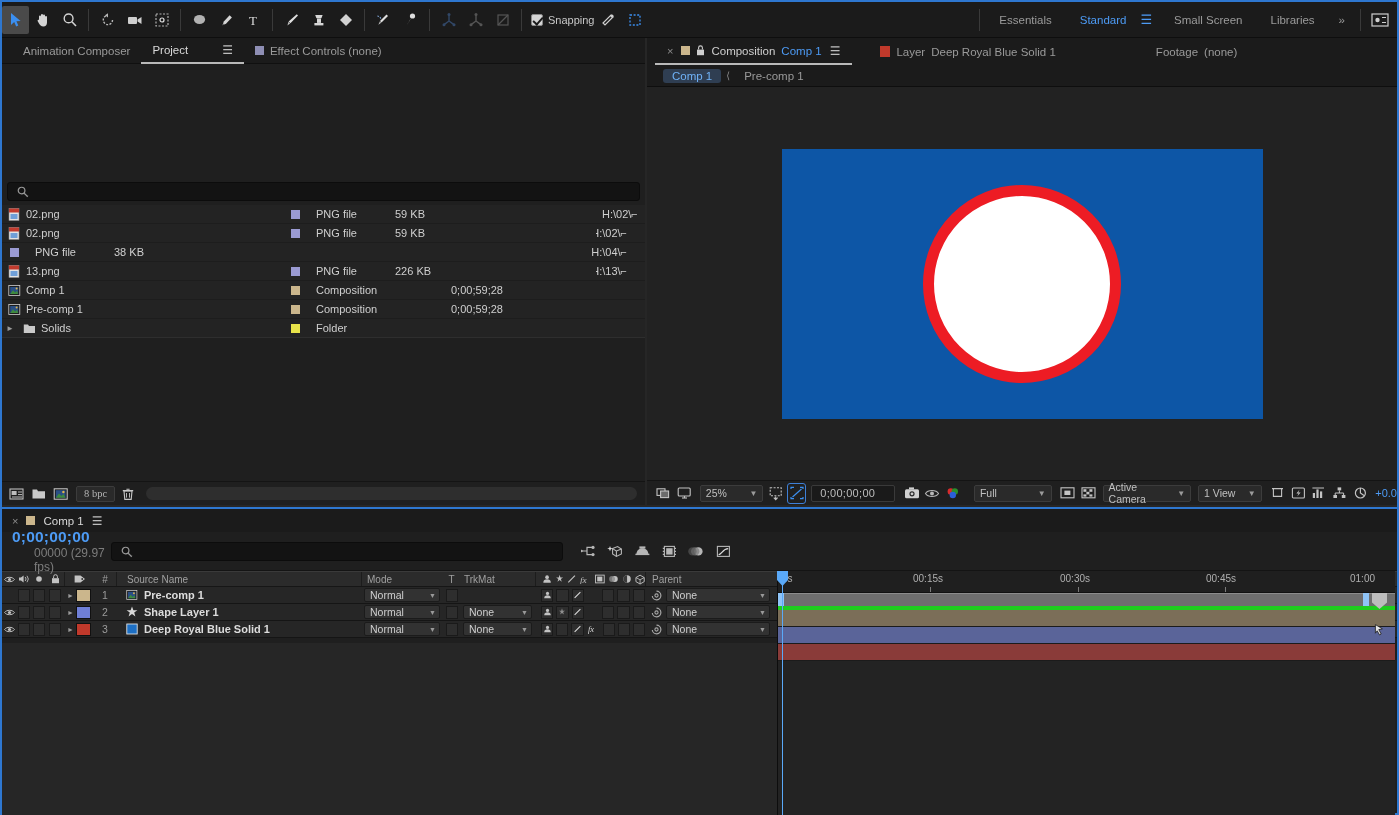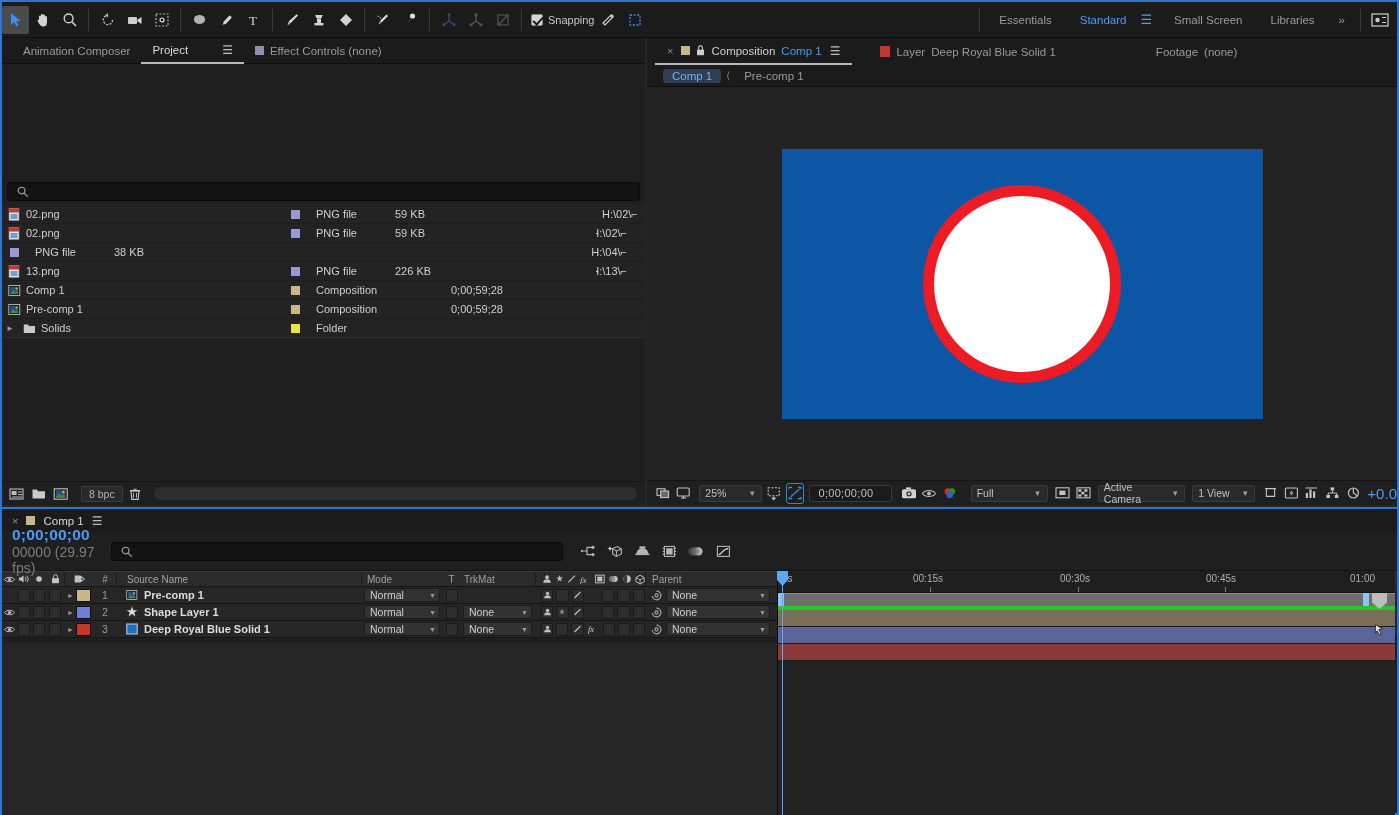--- a/index.html
+++ b/index.html
@@ -52,21 +52,21 @@
   .c-name{width:281px;gap:5px;}
   .c-lbl{width:27px;justify-content:flex-start;padding-left:8px!important;}
   .c-type{width:79px;}
   .c-size{width:56px;}
   .c-dur{width:89px;}
   .c-cmt{width:62px;}
   .c-path{width:auto;flex:1;justify-content:flex-end;padding-right:4px;gap:3px;}
   .projbot{position:absolute;left:0;bottom:0;width:643px;height:24px;background:#1f1f1f;
        display:flex;align-items:center;gap:3px;padding-left:5px;border-top:1px solid #141414;}
   .bpc{height:16px;border:1px solid #3c3c3c;border-radius:2px;background:#2a2a2a;
-       display:flex;align-items:center;padding:0 7px;font-size:10.5px;color:#b4b4b4;margin-left:8px;}
+       display:flex;align-items:center;padding:0 7px;font-size:10.5px;color:#b4b4b4;margin-left:3px;font-family:Liberation Serif, serif;}
   .projscroll{flex:1;height:13px;background:#2e2e2e;border-radius:7px;margin:0 8px 0 6px;}
 
   
   .comppanel{position:absolute;left:645px;top:36px;width:750px;height:467px;background:#1f1f1f;}
   .comptabs{height:27px;display:flex;align-items:center;background:#1b1b1b;padding-left:8px;}
   .comptab{height:27px;display:flex;align-items:center;gap:6px;padding:0 12px;color:#9a9a9a;cursor:pointer;font-size:11.5px;}
   .comptab.sel{color:#cfcfcf;border-bottom:2px solid #b9b9b9;}
   .closex{color:#8d8d8d;font-size:11px;margin-right:2px;cursor:pointer;}
   .bluetext{color:#4d9bf5;}
   .subtabs{height:22px;display:flex;align-items:center;background:#1b1b1b;padding-left:16px;gap:2px;
@@ -89,21 +89,21 @@
   .ibtn{width:19px;height:19px;display:flex;align-items:center;justify-content:center;cursor:pointer;}
   .ibtn.on{outline:1px solid #3e7fd6;border-radius:2px;}
 
   
   .timeline{position:absolute;left:0;top:505px;width:1395px;height:306px;background:#1f1f1f;
             border-top:2px solid #2e77d0;}
   .tl-tabbar{height:23px;display:flex;align-items:center;background:#1b1b1b;padding-left:10px;}
   .tl-head{height:39px;display:flex;align-items:center;background:#1f1f1f;border-bottom:1px solid #141414;}
   .tcbig{padding-left:10px;width:105px;}
   .tcbig .tcnum{color:#4d9bf5;font-size:15.5px;font-weight:bold;letter-spacing:0.2px;}
-  .tcbig .tcfps{color:#7d7d7d;font-size:14px;}
+  .tcbig .tcfps{color:#7d7d7d;font-size:12px;margin-left:22px;}
   .tlsearch{width:452px;height:19px;background:#131313;border:1px solid #0c0c0c;border-radius:3px;
         display:flex;align-items:center;padding-left:8px;color:#6e6e6e;margin-left:4px;}
   .tlicons{display:flex;align-items:center;gap:8px;margin-left:16px;}
   .lyr-colhead{height:16px;background:#2b2b2b;display:flex;align-items:center;font-size:10px;color:#a0a0a0;
         border-top:1px solid #3a3a3a;border-bottom:1px solid #161616;}
   .lyr-colhead > div{height:100%;display:flex;align-items:center;}
   .lyrrow{height:17px;display:flex;align-items:center;font-size:11px;border-bottom:1px solid #151515;background:#262626;}
   .lyrrow > div{height:100%;display:flex;align-items:center;}
   .av{width:12px;justify-content:center;}
   .cellbox{width:12px;height:13px;background:#2e2e2e;border:1px solid #1a1a1a;margin-right:1px;}
@@ -633,21 +633,21 @@
             <rect x="9.8" y="9" width="3.6" height="3" fill="#c3c3c3"></rect>
             <path d="M7.4 4.4 L7.4 7 M3.2 9 L3.2 7 L11.6 7 L11.6 9" fill="none" stroke="#c3c3c3" stroke-width="1"></path>
           </svg>
       </div>
       <div class="ibtn">
         <svg width="15" height="14" viewBox="0 0 15 14">
             <circle cx="7.4" cy="7" r="5" fill="none" stroke="#c3c3c3" stroke-width="1.2"></circle>
             <path d="M7.4 2 L7.4 7 L11 9.6" stroke="#c3c3c3" stroke-width="1.2" fill="none"></path>
           </svg>
       </div>
-      <div style="color:#4d9bf5;font-size:15px;padding-left:2px">+0.0</div>
+      <div style="color:#4d9bf5;font-size:11px;padding-left:2px">+0.0</div>
     </div>
   </div>
 
   <div class="timeline">
     <div class="tl-tabbar">
       <span class="closex">×</span>
       <span class="swatch" style="background:#cbb68c;margin:0 8px 0 6px"></span>
       <span style="color:#d8d8d8;font-size:11.5px">Comp 1</span>
       <span class="tabmenu" style="margin-left:8px">☰</span>
     </div>

